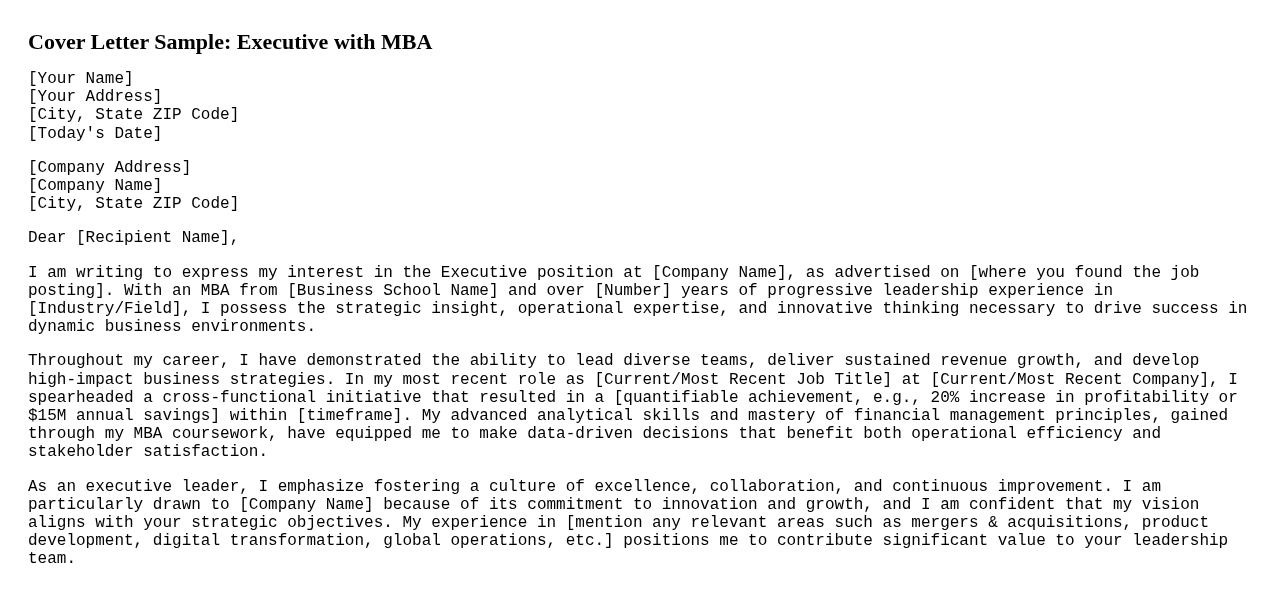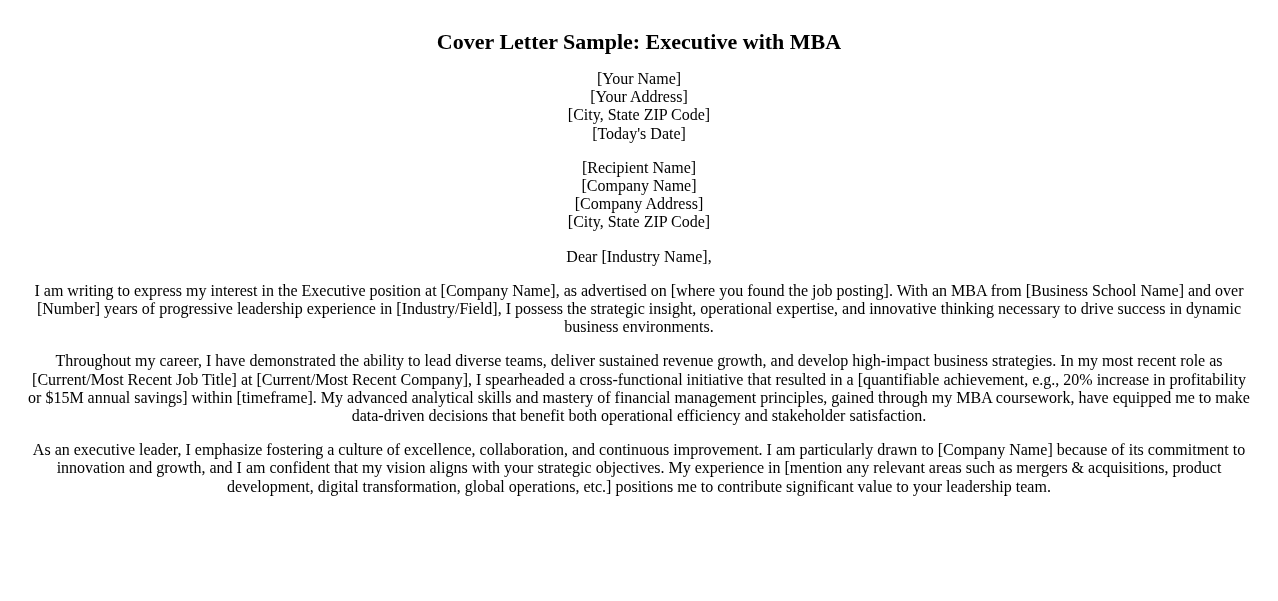--- a/index.html
+++ b/index.html
@@ -11,57 +11,56 @@
     width: 1278px;
     height: 601px;
     overflow: hidden;
     font-family: "Liberation Serif", "DejaVu Serif", serif;
     color: #000000;
   }
   .page {
     padding: 0 28px;
     box-sizing: border-box;
     width: 1278px;
-    text-align: center;
   }
   .doc-title {
     font-size: 22px;
     font-weight: bold;
     line-height: 25px;
     margin: 29px 0 9px 0;
   }
   .block, .para {
     font-size: 16px;
     line-height: 18.2px;
     margin: 16px 0;
+    font-family: Liberation Mono, monospace;
   }
   .block-line {
     display: block;
   }
 </style>
 </head>
 <body>
 
 <div class="page">
 
   <h1 class="doc-title">Cover Letter Sample: Executive with MBA</h1>
 
   <div class="block">
     <span class="block-line">[Your Name]</span>
     <span class="block-line">[Your Address]</span>
     <span class="block-line">[City, State ZIP Code]</span>
     <span class="block-line">[Today's Date]</span>
   </div>
 
   <div class="block">
-    <span class="block-line">[Recipient Name]</span>
+    <span class="block-line">[Company Address]</span>
     <span class="block-line">[Company Name]</span>
-    <span class="block-line">[Company Address]</span>
     <span class="block-line">[City, State ZIP Code]</span>
   </div>
 
-  <p class="para">Dear [Industry Name],</p>
+  <p class="para">Dear [Recipient Name],</p>
 
   <p class="para">I am writing to express my interest in the Executive position at [Company Name], as advertised on [where you found the job posting]. With an MBA from [Business School Name] and over [Number] years of progressive leadership experience in [Industry/Field], I possess the strategic insight, operational expertise, and innovative thinking necessary to drive success in dynamic business environments.</p>
   <p class="para">Throughout my career, I have demonstrated the ability to lead diverse teams, deliver sustained revenue growth, and develop high-impact business strategies. In my most recent role as [Current/Most Recent Job Title] at [Current/Most Recent Company], I spearheaded a cross-functional initiative that resulted in a [quantifiable achievement, e.g., 20% increase in profitability or $15M annual savings] within [timeframe]. My advanced analytical skills and mastery of financial management principles, gained through my MBA coursework, have equipped me to make data-driven decisions that benefit both operational efficiency and stakeholder satisfaction.</p>
   <p class="para">As an executive leader, I emphasize fostering a culture of excellence, collaboration, and continuous improvement. I am particularly drawn to [Company Name] because of its commitment to innovation and growth, and I am confident that my vision aligns with your strategic objectives. My experience in [mention any relevant areas such as mergers &amp; acquisitions, product development, digital transformation, global operations, etc.] positions me to contribute significant value to your leadership team.</p>
 
 </div>
 
 </body></html>

